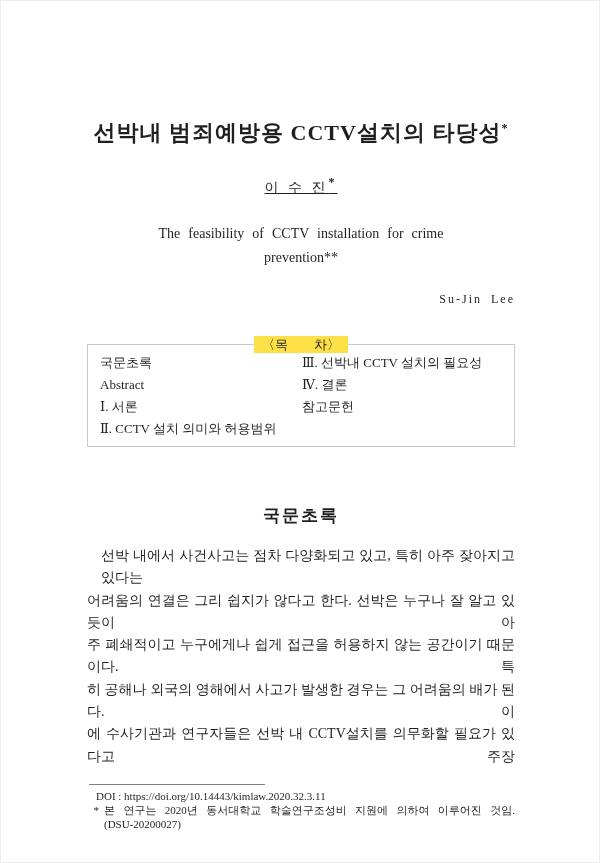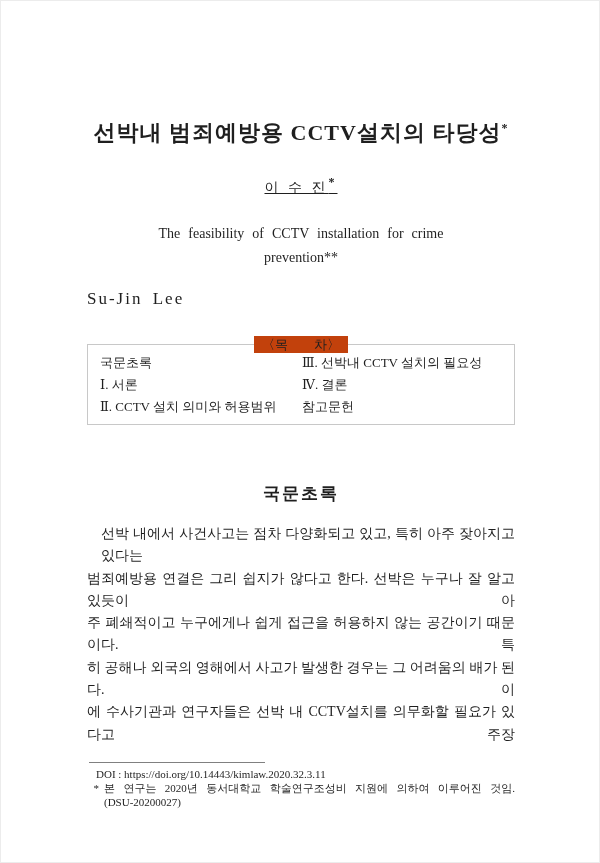--- a/index.html
+++ b/index.html
@@ -43,39 +43,39 @@
   }
   .title-en {
     margin-top: 25px;
     text-align: center;
     font-size: 14px;
     line-height: 24px;
     word-spacing: 4.5px;
   }
   .author-en {
     margin-top: 20px;
-    text-align: left;
-    font-size: 17px;
+    text-align: right;
+    font-size: 12px;
     line-height: 18px;
     letter-spacing: 2px;
     word-spacing: 4px;
   }
   .toc-box {
     margin-top: 36px;
     position: relative;
     border: 1px solid #c8c8c8;
     padding: 7px 10px 6px 12px;
     box-sizing: border-box;
   }
   .toc-label {
     position: absolute;
     top: -9px;
     left: 50%;
     transform: translateX(-50%);
-    background: #c2410c;
+    background: #fde047;
     padding: 0 8px;
     font-size: 13px;
     line-height: 17px;
     white-space: nowrap;
   }
   .toc-cols { display: flex; }
   .toc-col { flex: 1; font-size: 13px; line-height: 22px; }
   .toc-col .toc-item { white-space: nowrap; }
   .abstract-heading {
     margin-top: 56px;
@@ -142,36 +142,37 @@
       <div>prevention**</div>
     </div>
 
     <div class="author-en">Su-Jin Lee</div>
 
     <div class="toc-box">
       <div class="toc-label">〈목　　차〉</div>
       <div class="toc-cols">
         <div class="toc-col">
           <div class="toc-item">국문초록</div>
+          <div class="toc-item">Abstract</div>
           <div class="toc-item">Ⅰ. 서론</div>
           <div class="toc-item">Ⅱ. CCTV 설치 의미와 허용범위</div>
         </div>
         <div class="toc-col">
           <div class="toc-item">Ⅲ. 선박내 CCTV 설치의 필요성</div>
           <div class="toc-item">Ⅳ. 결론</div>
           <div class="toc-item">참고문헌</div>
         </div>
       </div>
     </div>
 
     <div class="abstract-heading">국문초록</div>
 
     <div class="abstract-para">
       <div class="abs-line indent">선박 내에서 사건사고는 점차 다양화되고 있고, 특히 아주 잦아지고 있다는</div>
-      <div class="abs-line">범죄예방용 연결은 그리 쉽지가 않다고 한다. 선박은 누구나 잘 알고 있듯이 아</div>
+      <div class="abs-line">어려움의 연결은 그리 쉽지가 않다고 한다. 선박은 누구나 잘 알고 있듯이 아</div>
       <div class="abs-line">주 폐쇄적이고 누구에게나 쉽게 접근을 허용하지 않는 공간이기 때문이다. 특</div>
       <div class="abs-line">히 공해나 외국의 영해에서 사고가 발생한 경우는 그 어려움의 배가 된다. 이</div>
       <div class="abs-line">에 수사기관과 연구자들은 선박 내 CCTV설치를 의무화할 필요가 있다고 주장</div>
     </div>
 
     <div class="footnote-sep"></div>
 
     <div class="footnotes">
       <div class="doi-line">DOI : https://doi.org/10.14443/kimlaw.2020.32.3.11</div>
 

